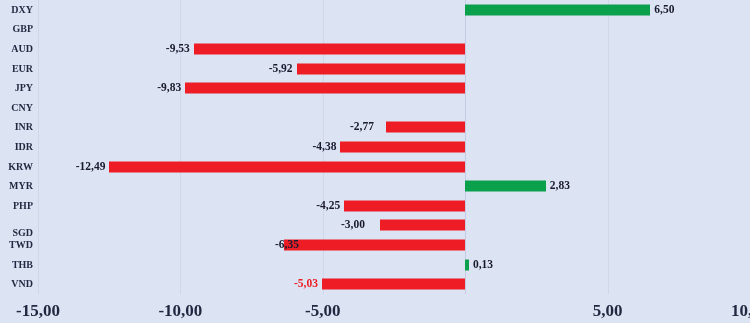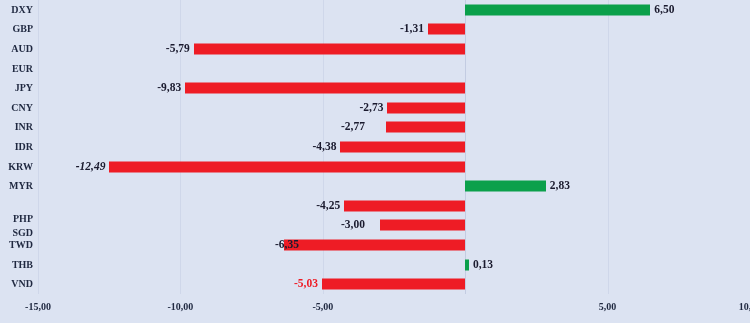--- a/index.html
+++ b/index.html
@@ -63,21 +63,21 @@
   }
 
   
   #x-axis{
     position:absolute;left:38px;right:0;bottom:0;height:29px;
   }
   .xtick{
     position:absolute;
     top:8px;
     transform:translateX(-50%);
-    font-size:10px;
+    font-size:17px;
     font-weight:bold;
     color:#1f2840;
     white-space:nowrap;
     line-height:1;
   }
   #axis-left-edge{
     position:absolute;left:38px;top:0;bottom:29px;width:1px;background:#ccd4e8;
   }
 </style>
 </head>
@@ -89,65 +89,61 @@
       <div class="ycat" style="top: 9.8px;">DXY</div>
       <div class="ycat" style="top: 29.4px;">GBP</div>
       <div class="ycat" style="top: 49px;">AUD</div>
       <div class="ycat" style="top: 68.6px;">EUR</div>
       <div class="ycat" style="top: 88.2px;">JPY</div>
       <div class="ycat" style="top: 107.8px;">CNY</div>
       <div class="ycat" style="top: 127.4px;">INR</div>
       <div class="ycat" style="top: 147px;">IDR</div>
       <div class="ycat" style="top: 166.6px;">KRW</div>
       <div class="ycat" style="top: 186.2px;">MYR</div>
-      <div class="ycat" style="top: 205.8px; margin-top: 13px;">PHP</div>
+      <div class="ycat" style="top: 205.8px;">PHP</div>
       <div class="ycat" style="top: 233px;">SGD</div>
       <div class="ycat" style="top: 245px;">TWD</div>
       <div class="ycat" style="top: 264.6px;">THB</div>
       <div class="ycat" style="top: 284.2px;">VND</div>
     </div>
   <div id="axis-left-edge"></div>
 
   <div id="plot-area">
       <div class="gridline" style="left: 0px;"></div>
       <div class="gridline" style="left: 142.4px;"></div>
       <div class="gridline" style="left: 284.8px;"></div>
       <div class="gridline zero" style="left: 427.2px;"></div>
       <div class="gridline" style="left: 569.6px;"></div>
       <div class="row" style="top: 0px; height: 19.6px;">
         <div class="bar pos" title="DXY 6,50" style="left: 427.2px; width: 185.12px;"></div>
         <div class="bar-label lab-right" style="color: rgb(26, 26, 46); left: 616.32px;">6,50</div>
       </div>
-      <div class="row" style="top: 19.6px; height: 19.6px;">
-        <div class="bar neg" title="GBP -1,31" style="left: 389.891px; width: 37.3088px;"></div>
-        <div class="bar-label lab-left" style="color: rgb(26, 26, 46); right: 326.109px;">-1,31</div>
-      </div>
       <div class="row" style="top: 39.2px; height: 19.6px;">
         <div class="bar neg" title="AUD -9,53" style="left: 155.786px; width: 271.414px;"></div>
-        <div class="bar-label lab-left" style="color: rgb(26, 26, 46); right: 560.214px;">-5,79</div>
+        <div class="bar-label lab-left" style="color: rgb(26, 26, 46); right: 560.214px;">-9,53</div>
+      </div>
+      <div class="row" style="top: 58.8px; height: 19.6px;">
+        <div class="bar neg" title="EUR -5,92" style="left: 258.598px; width: 168.602px;"></div>
+        <div class="bar-label lab-left" style="color: rgb(26, 26, 46); right: 457.402px;">-5,92</div>
       </div>
       <div class="row" style="top: 78.4px; height: 19.6px;">
         <div class="bar neg" title="JPY -9,83" style="left: 147.242px; width: 279.958px;"></div>
         <div class="bar-label lab-left" style="color: rgb(26, 26, 46); right: 568.758px;">-9,83</div>
       </div>
-      <div class="row" style="top: 98px; height: 19.6px;">
-        <div class="bar neg" title="CNY -2,73" style="left: 349.45px; width: 77.7504px;"></div>
-        <div class="bar-label lab-left" style="color: rgb(26, 26, 46); right: 366.55px;">-2,73</div>
-      </div>
       <div class="row" style="top: 117.6px; height: 19.6px;">
         <div class="bar neg" title="INR -2,77" style="left: 348.31px; width: 78.8896px;"></div>
-        <div class="bar-label lab-left" style="color: rgb(26, 26, 46); right: 385px;">-2,77</div>
+        <div class="bar-label lab-left" style="color: rgb(26, 26, 46); right: 376px;">-2,77</div>
       </div>
       <div class="row" style="top: 137.2px; height: 19.6px;">
         <div class="bar neg" title="IDR -4,38" style="left: 302.458px; width: 124.742px;"></div>
         <div class="bar-label lab-left" style="color: rgb(26, 26, 46); right: 413.542px;">-4,38</div>
       </div>
       <div class="row" style="top: 156.8px; height: 19.6px;">
         <div class="bar neg" title="KRW -12,49" style="left: 71.4848px; width: 355.715px;"></div>
-        <div class="bar-label lab-left" style="color: rgb(26, 26, 46); right: 644.515px; font-style: italic;">-12,49</div>
+        <div class="bar-label lab-left" style="color: rgb(26, 26, 46); right: 644.515px;">-12,49</div>
       </div>
       <div class="row" style="top: 176.4px; height: 19.6px;">
         <div class="bar pos" title="MYR 2,83" style="left: 427.2px; width: 80.5984px;"></div>
         <div class="bar-label lab-right" style="color: rgb(26, 26, 46); left: 511.798px;">2,83</div>
       </div>
       <div class="row" style="top: 196px; height: 19.6px;">
         <div class="bar neg" title="PHP -4,25" style="left: 306.16px; width: 121.04px;"></div>
         <div class="bar-label lab-left" style="color: rgb(26, 26, 46); right: 409.84px;">-4,25</div>
       </div>
       <div class="row" style="top: 215.6px; height: 19.6px;">

